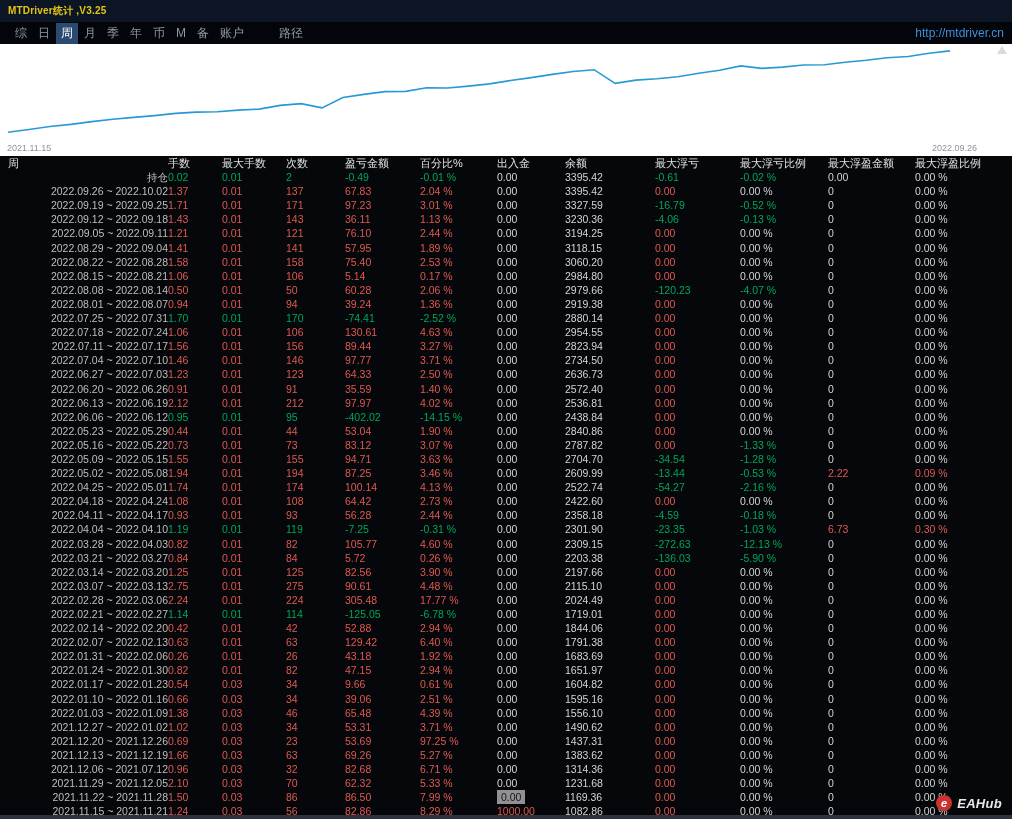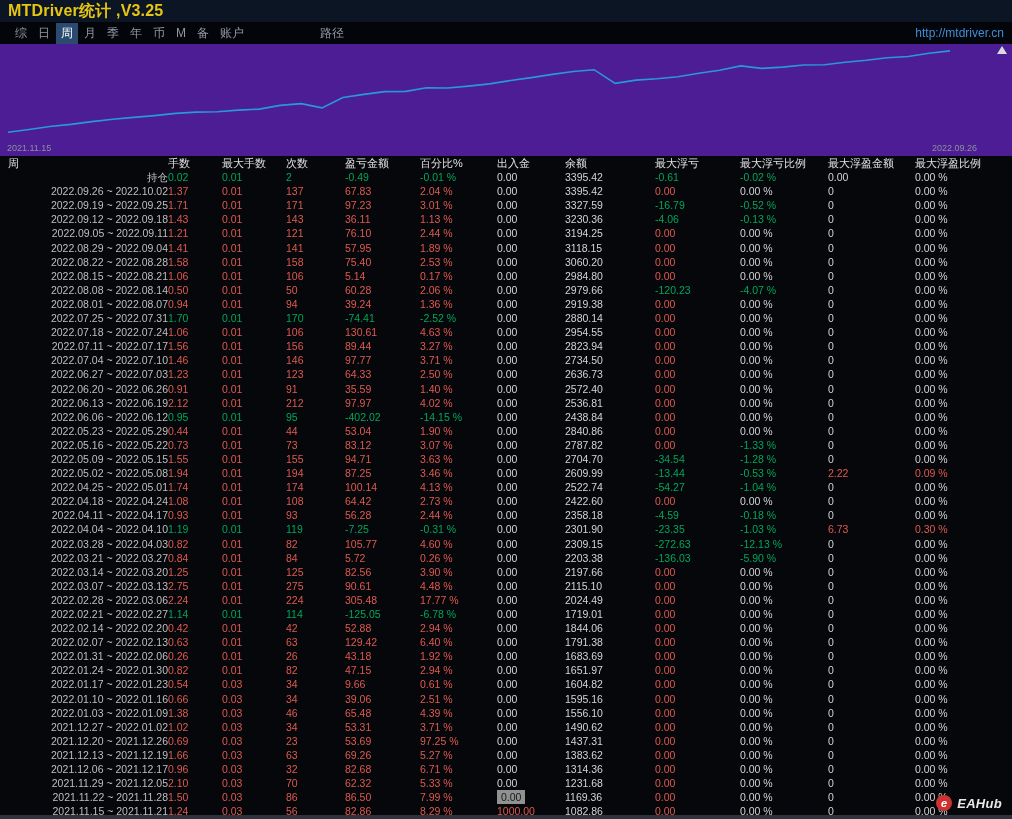--- a/index.html
+++ b/index.html
@@ -8,33 +8,33 @@
     background:#05070b;
     font-family:"Liberation Sans", sans-serif;
     overflow:hidden;
     position:relative;
   }
   .titlebar {
     height:22px; background:#0b1524;
     display:flex; justify-content:space-between; align-items:center;
     padding:0 8px;
   }
-  .app-title { color:#e6c513; font-size:16px; font-weight:bold; letter-spacing:.2px; }
+  .app-title { color:#e6c513; font-size:10px; font-weight:bold; letter-spacing:.2px; }
   .url-link { color:#3f8fd8; font-size:12px; text-decoration:none; cursor:pointer;margin-top:44px; }
   .menubar {
     height:22px; background:#03050a;
     display:flex; align-items:center; padding:0 10px;
   }
   .menu-item {
     color:#9099a3; font-size:12px; padding:2px 5px; margin-right:1px; cursor:default;
   }
   .menu-item.active { background:#2b4a70; color:#ffffff; }
-  .menu-item.gap { margin-left:65px; }
+  .menu-item.gap { margin-left:24px; }
   .chart-wrap {
-    position:relative; height:112px; background:#4c1d95; width:1012px;
+    position:relative; height:112px; background:#ffffff; width:1012px;
   }
   .chart-wrap svg { display:block; }
   .axis-label { position:absolute; bottom:3px; font-size:9px; color:#8d929a; }
   .axis-label.left { left:7px; }
   .axis-label.right { right:35px; }
   .corner-arrow {
     position:absolute; top:2px; right:5px; width:0; height:0;
     border-left:5px solid transparent; border-right:5px solid transparent;
     border-bottom:8px solid #d8dadd;
   }
@@ -425,21 +425,21 @@
       <div class="trow">
         <div class="tcell c-d">2022.04.25 ~ 2022.05.01</div>
         <div class="tcell c-r">1.74</div>
         <div class="tcell c-r">0.01</div>
         <div class="tcell c-r">174</div>
         <div class="tcell c-r">100.14</div>
         <div class="tcell c-r">4.13 %</div>
         <div class="tcell c-w">0.00</div>
         <div class="tcell c-w">2522.74</div>
         <div class="tcell c-g">-54.27</div>
-        <div class="tcell c-g">-1.04 %</div>
+        <div class="tcell c-g">-2.16 %</div>
         <div class="tcell c-w">0</div>
         <div class="tcell c-w">0.00 %</div>
       </div>
       <div class="trow">
         <div class="tcell c-d">2022.04.18 ~ 2022.04.24</div>
         <div class="tcell c-r">1.08</div>
         <div class="tcell c-r">0.01</div>
         <div class="tcell c-r">108</div>
         <div class="tcell c-r">64.42</div>
         <div class="tcell c-r">2.73 %</div>
@@ -696,21 +696,21 @@
         <div class="tcell c-r">69.26</div>
         <div class="tcell c-r">5.27 %</div>
         <div class="tcell c-w">0.00</div>
         <div class="tcell c-w">1383.62</div>
         <div class="tcell c-r">0.00</div>
         <div class="tcell c-w">0.00 %</div>
         <div class="tcell c-w">0</div>
         <div class="tcell c-w">0.00 %</div>
       </div>
       <div class="trow">
-        <div class="tcell c-d">2021.12.06 ~ 2021.12.17</div>
+        <div class="tcell c-d">2021.12.06 ~ 2021.07.12</div>
         <div class="tcell c-r">0.96</div>
         <div class="tcell c-r">0.03</div>
         <div class="tcell c-r">32</div>
         <div class="tcell c-r">82.68</div>
         <div class="tcell c-r">6.71 %</div>
         <div class="tcell c-w">0.00</div>
         <div class="tcell c-w">1314.36</div>
         <div class="tcell c-r">0.00</div>
         <div class="tcell c-w">0.00 %</div>
         <div class="tcell c-w">0</div>

